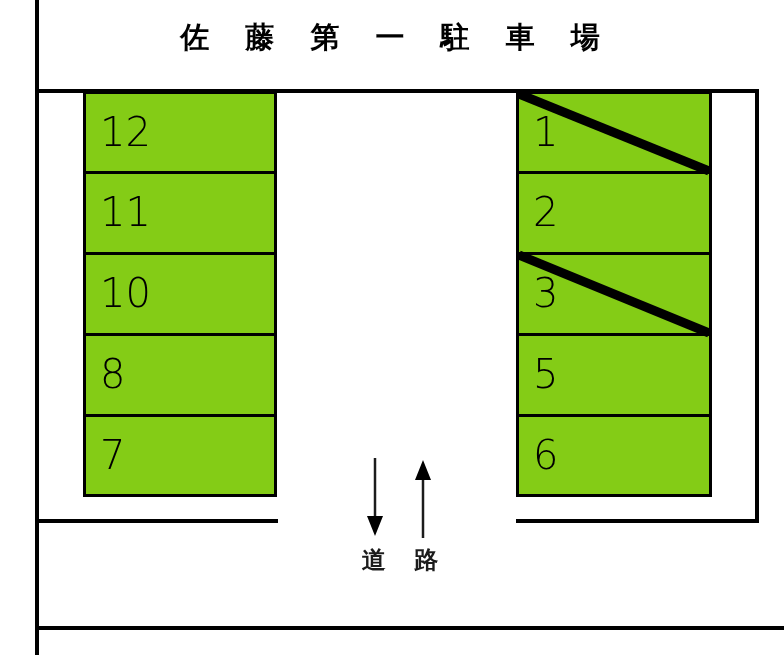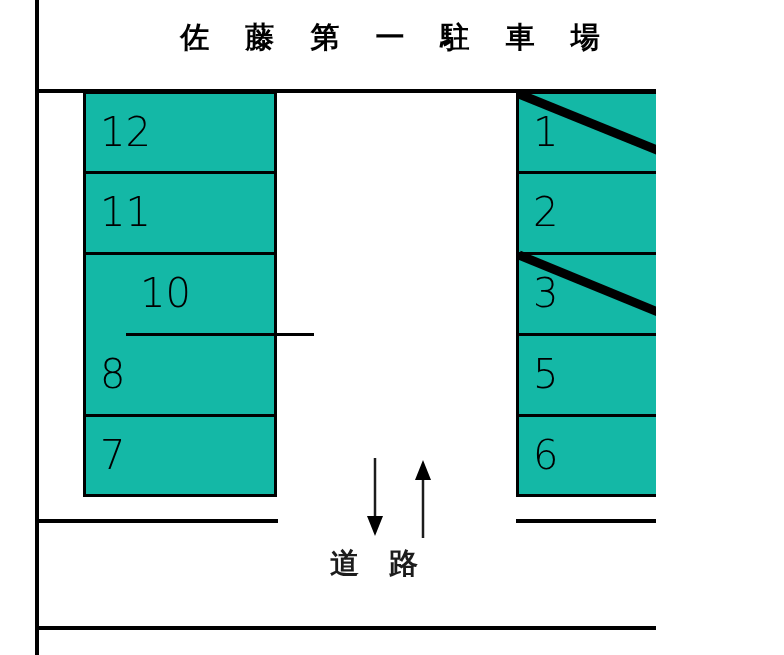--- a/index.html
+++ b/index.html
@@ -5,21 +5,21 @@
   html, body {
     margin: 0;
     padding: 0;
     background: #ffffff;
   }
   body {
     font-family: "Liberation Sans", "DejaVu Sans", sans-serif;
   }
   #stage {
     position: relative;
-    width: 656px;
+    width: 784px;
     height: 655px;
     background: #ffffff;
     overflow: hidden;
   }
 
   
   .hline {
     position: absolute;
     background: #000000;
   }
@@ -42,21 +42,21 @@
     text-indent: 13px;
     color: #000000;
     white-space: nowrap;
   }
 
   
   .block {
     position: absolute;
     border: 3px solid #000000;
     box-sizing: border-box;
-    background: #14b8a6;
+    background: #84cc16;
   }
   #block-left  { left: 83px;  top: 91px; width: 194px; height: 406px; }
   #block-right { left: 516px; top: 91px; width: 196px; height: 406px; }
 
   .stall {
     position: absolute;
     left: 0;
     width: 100%;
     box-sizing: border-box;
     border-bottom: 3px solid #000000;
@@ -86,22 +86,23 @@
     pointer-events: none;
     overflow: visible;
   }
 
   
   #road-label {
     position: absolute;
     left: 320px;
     top: 544px;
     width: 160px;
+    text-align: center;
     font-family: "DejaVu Sans", "Liberation Sans", sans-serif;
-    font-size: 29px;
+    font-size: 24px;
     font-weight: bold;
     letter-spacing: 10px;
     text-indent: 10px;
     color: #1c1c1c;
     white-space: nowrap;
   }
   .arrow-svg {
     position: absolute;
     overflow: visible;
   }
@@ -127,21 +128,21 @@
 
   <div id="title">佐 藤 第 一 駐 車 場</div>
 
   <div id="block-left" class="block">
     <div class="stall" style="top:0px; height:80px;">
       <span class="stall-label">12</span>
     </div>
     <div class="stall" style="top:80px; height:81px;text-align:center;">
       <span class="stall-label">11</span>
     </div>
-    <div class="stall" style="top:161px; height:81px;margin-left:40px;">
+    <div class="stall" style="top:161px; height:81px;">
       <span class="stall-label">10</span>
     </div>
     <div class="stall" style="top:242px; height:81px;">
       <span class="stall-label">8</span>
     </div>
     <div class="stall" style="top:323px; height:77px; border-bottom:none;">
       <span class="stall-label">7</span>
     </div>
   </div>
 

